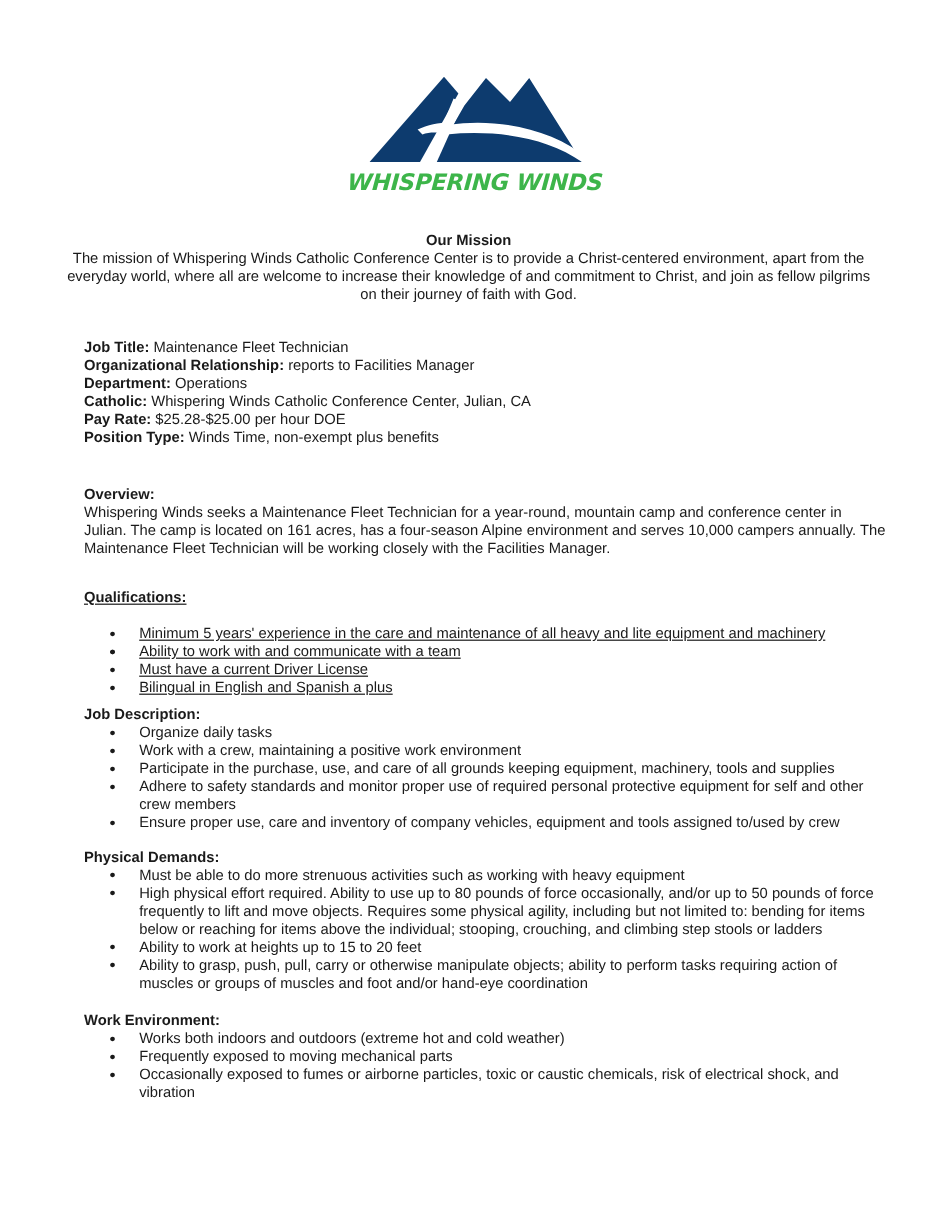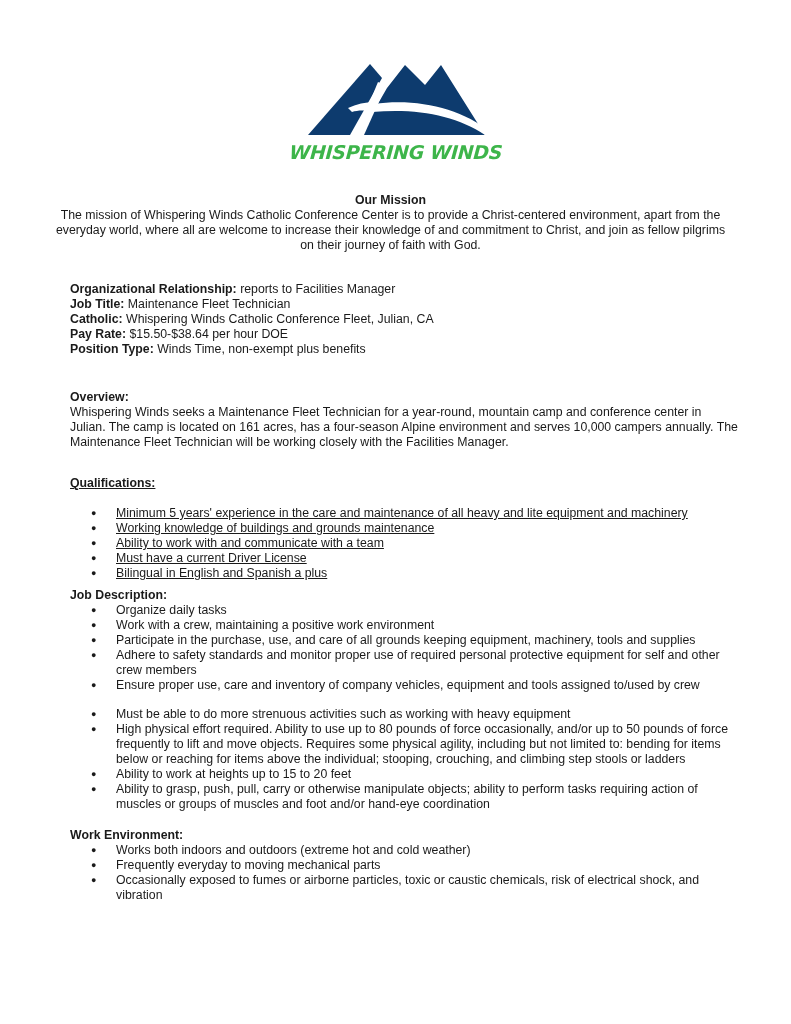--- a/index.html
+++ b/index.html
@@ -42,64 +42,66 @@
 </div>
 <div class="brand">WHISPERING WINDS</div>
 
 <div class="mission">
   <div class="mission-title">Our Mission</div>
   <div>The mission of Whispering Winds Catholic Conference Center is to provide a Christ-centered environment, apart from the everyday world, where all are welcome to increase their knowledge of and commitment to Christ, and join as fellow pilgrims on their journey of faith with God.</div>
 </div>
 
 <div class="content">
   <div>
+    <p class="field"><b>Job Title:</b><span> Maintenance Fleet Technician</span></p>
     <p class="field"><b>Organizational Relationship:</b><span> reports to Facilities Manager</span></p>
-    <p class="field"><b>Job Title:</b><span> Maintenance Fleet Technician</span></p>
-    <p class="field"><b>Catholic:</b><span> Whispering Winds Catholic Conference Fleet, Julian, CA</span></p>
-    <p class="field"><b>Pay Rate:</b><span> $15.50-$38.64 per hour DOE</span></p>
+    <p class="field"><b>Department:</b><span> Operations</span></p>
+    <p class="field"><b>Catholic:</b><span> Whispering Winds Catholic Conference Center, Julian, CA</span></p>
+    <p class="field"><b>Pay Rate:</b><span> $25.28-$25.00 per hour DOE</span></p>
     <p class="field"><b>Position Type:</b><span> Winds Time, non-exempt plus benefits</span></p>
   </div>
 
   <div class="section">
     <p class="section-title">Overview:</p>
     <p class="section-text">Whispering Winds seeks a Maintenance Fleet Technician for a year-round, mountain camp and conference center in Julian. The camp is located on 161 acres, has a four-season Alpine environment and serves 10,000 campers annually. The Maintenance Fleet Technician will be working closely with the Facilities Manager.</p>
   </div>
 
   <div class="section qual" style="margin-top:26px;text-decoration:underline;">
     <p class="section-title">Qualifications:</p>
     <ul>
         <li><span class="bullet" style="font-size: 9px;">●</span><span>Minimum 5 years' experience in the care and maintenance of all heavy and lite equipment and machinery</span></li>
-        <li><span class="bullet" style="font-size: 9px;">●</span><span>Working knowledge of buildings and grounds maintenance</span></li>
+        <li><span class="bullet" style="font-size: 9px;">●</span></li>
         <li><span class="bullet" style="font-size: 9px;">●</span><span>Ability to work with and communicate with a team</span></li>
         <li><span class="bullet" style="font-size: 9px;">●</span><span>Must have a current Driver License</span></li>
         <li><span class="bullet" style="font-size: 9px;">●</span><span>Bilingual in English and Spanish a plus</span></li>
       </ul>
   </div>
 
   <div class="section" style="margin-top:7px;">
     <p class="section-title">Job Description:</p>
     <ul>
         <li><span class="bullet" style="font-size: 9px;">●</span><span>Organize daily tasks</span></li>
         <li><span class="bullet" style="font-size: 9px;">●</span><span>Work with a crew, maintaining a positive work environment</span></li>
         <li><span class="bullet" style="font-size: 9px;">●</span><span>Participate in the purchase, use, and care of all grounds keeping equipment, machinery, tools and supplies</span></li>
         <li><span class="bullet" style="font-size: 9px;">●</span><span>Adhere to safety standards and monitor proper use of required personal protective equipment for self and other crew members</span></li>
         <li><span class="bullet" style="font-size: 9px;">●</span><span>Ensure proper use, care and inventory of company vehicles, equipment and tools assigned to/used by crew</span></li>
       </ul>
   </div>
 
   <div class="section" style="margin-top:14px;">
+    <p class="section-title">Physical Demands:</p>
     <ul>
         <li><span class="bullet" style="font-size: 9px;">●</span><span>Must be able to do more strenuous activities such as working with heavy equipment</span></li>
         <li><span class="bullet" style="font-size: 9px;">●</span><span>High physical effort required. Ability to use up to 80 pounds of force occasionally, and/or up to 50 pounds of force frequently to lift and move objects. Requires some physical agility, including but not limited to: bending for items below or reaching for items above the individual; stooping, crouching, and climbing step stools or ladders</span></li>
         <li><span class="bullet" style="font-size: 9px;">●</span><span>Ability to work at heights up to 15 to 20 feet</span></li>
         <li><span class="bullet" style="font-size: 9px;">●</span><span>Ability to grasp, push, pull, carry or otherwise manipulate objects; ability to perform tasks requiring action of muscles or groups of muscles and foot and/or hand-eye coordination</span></li>
       </ul>
   </div>
 
   <div class="section" style="margin-top:16px;">
     <p class="section-title">Work Environment:</p>
     <ul>
         <li><span class="bullet" style="font-size: 9px;">●</span><span>Works both indoors and outdoors (extreme hot and cold weather)</span></li>
-        <li><span class="bullet" style="font-size: 9px;">●</span><span>Frequently everyday to moving mechanical parts</span></li>
+        <li><span class="bullet" style="font-size: 9px;">●</span><span>Frequently exposed to moving mechanical parts</span></li>
         <li><span class="bullet" style="font-size: 9px;">●</span><span>Occasionally exposed to fumes or airborne particles, toxic or caustic chemicals, risk of electrical shock, and vibration</span></li>
       </ul>
   </div>
 </div>
 
 </body></html>

